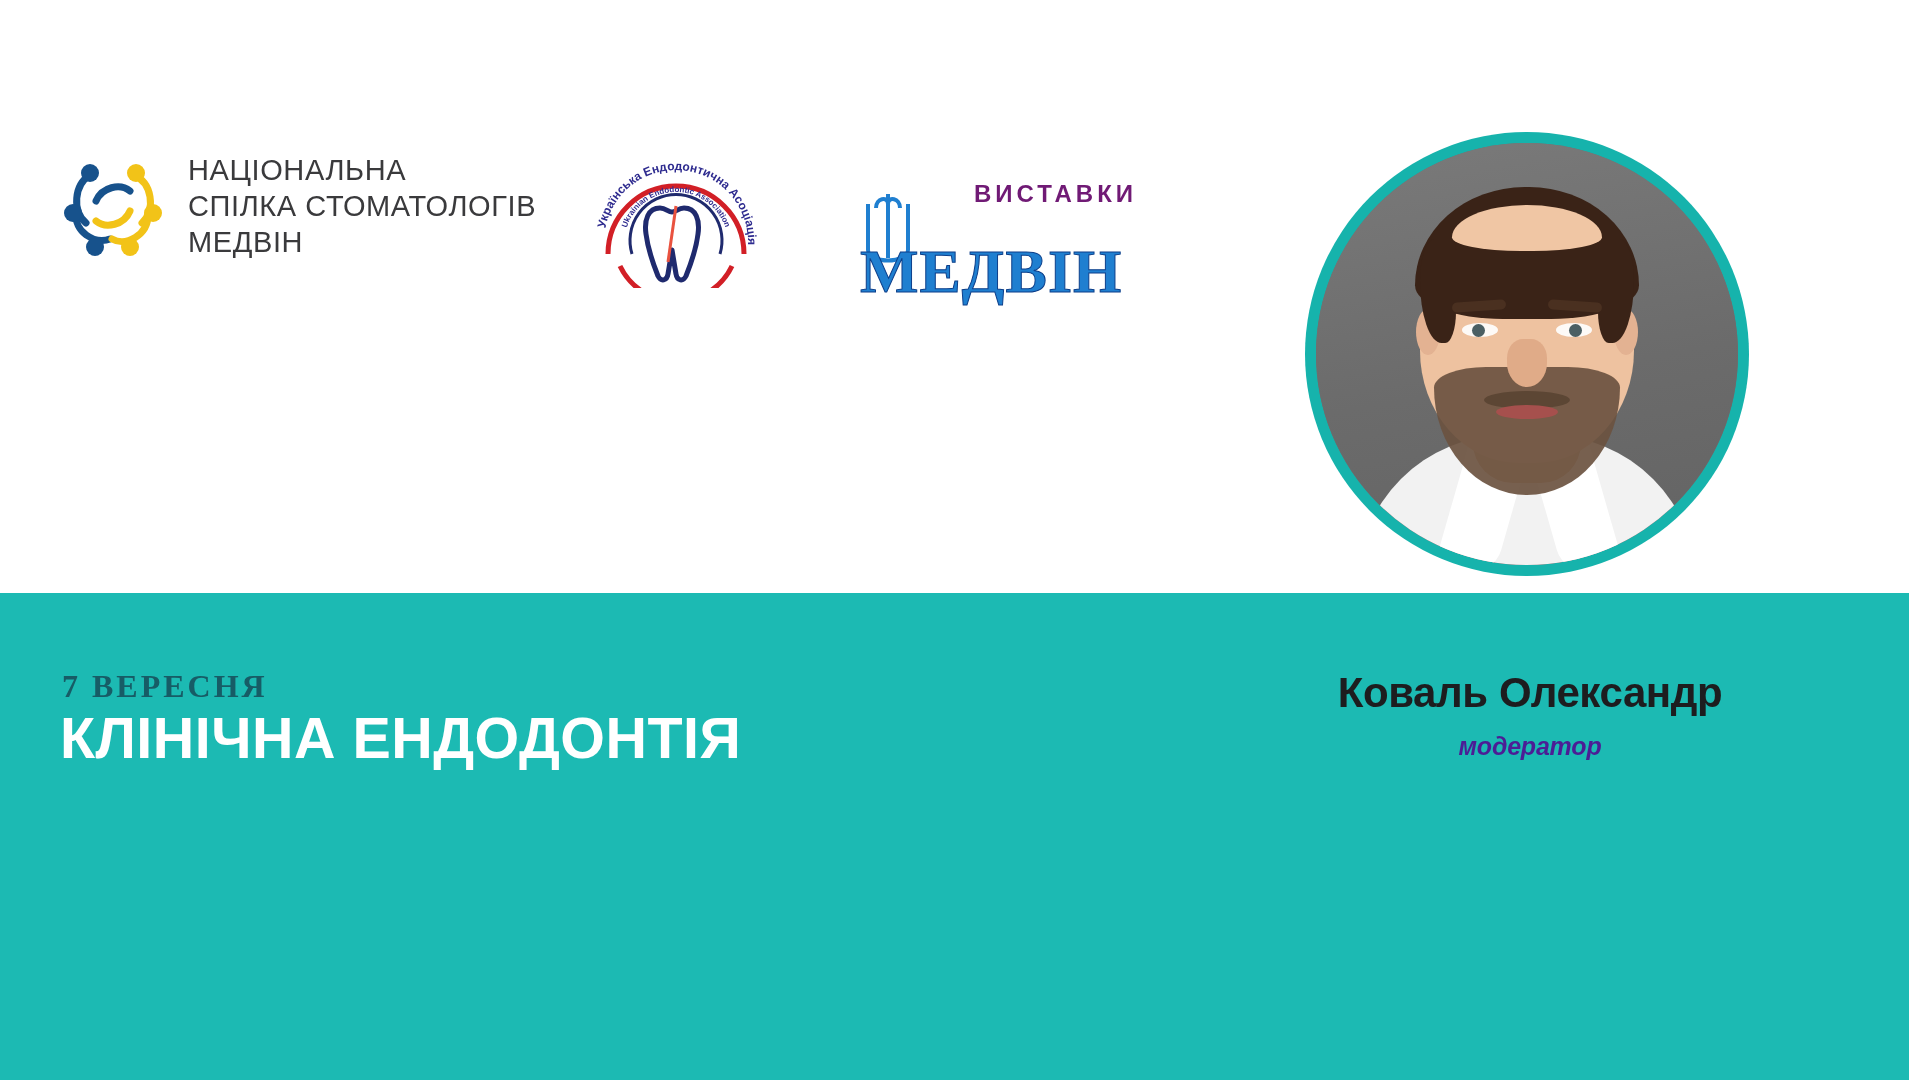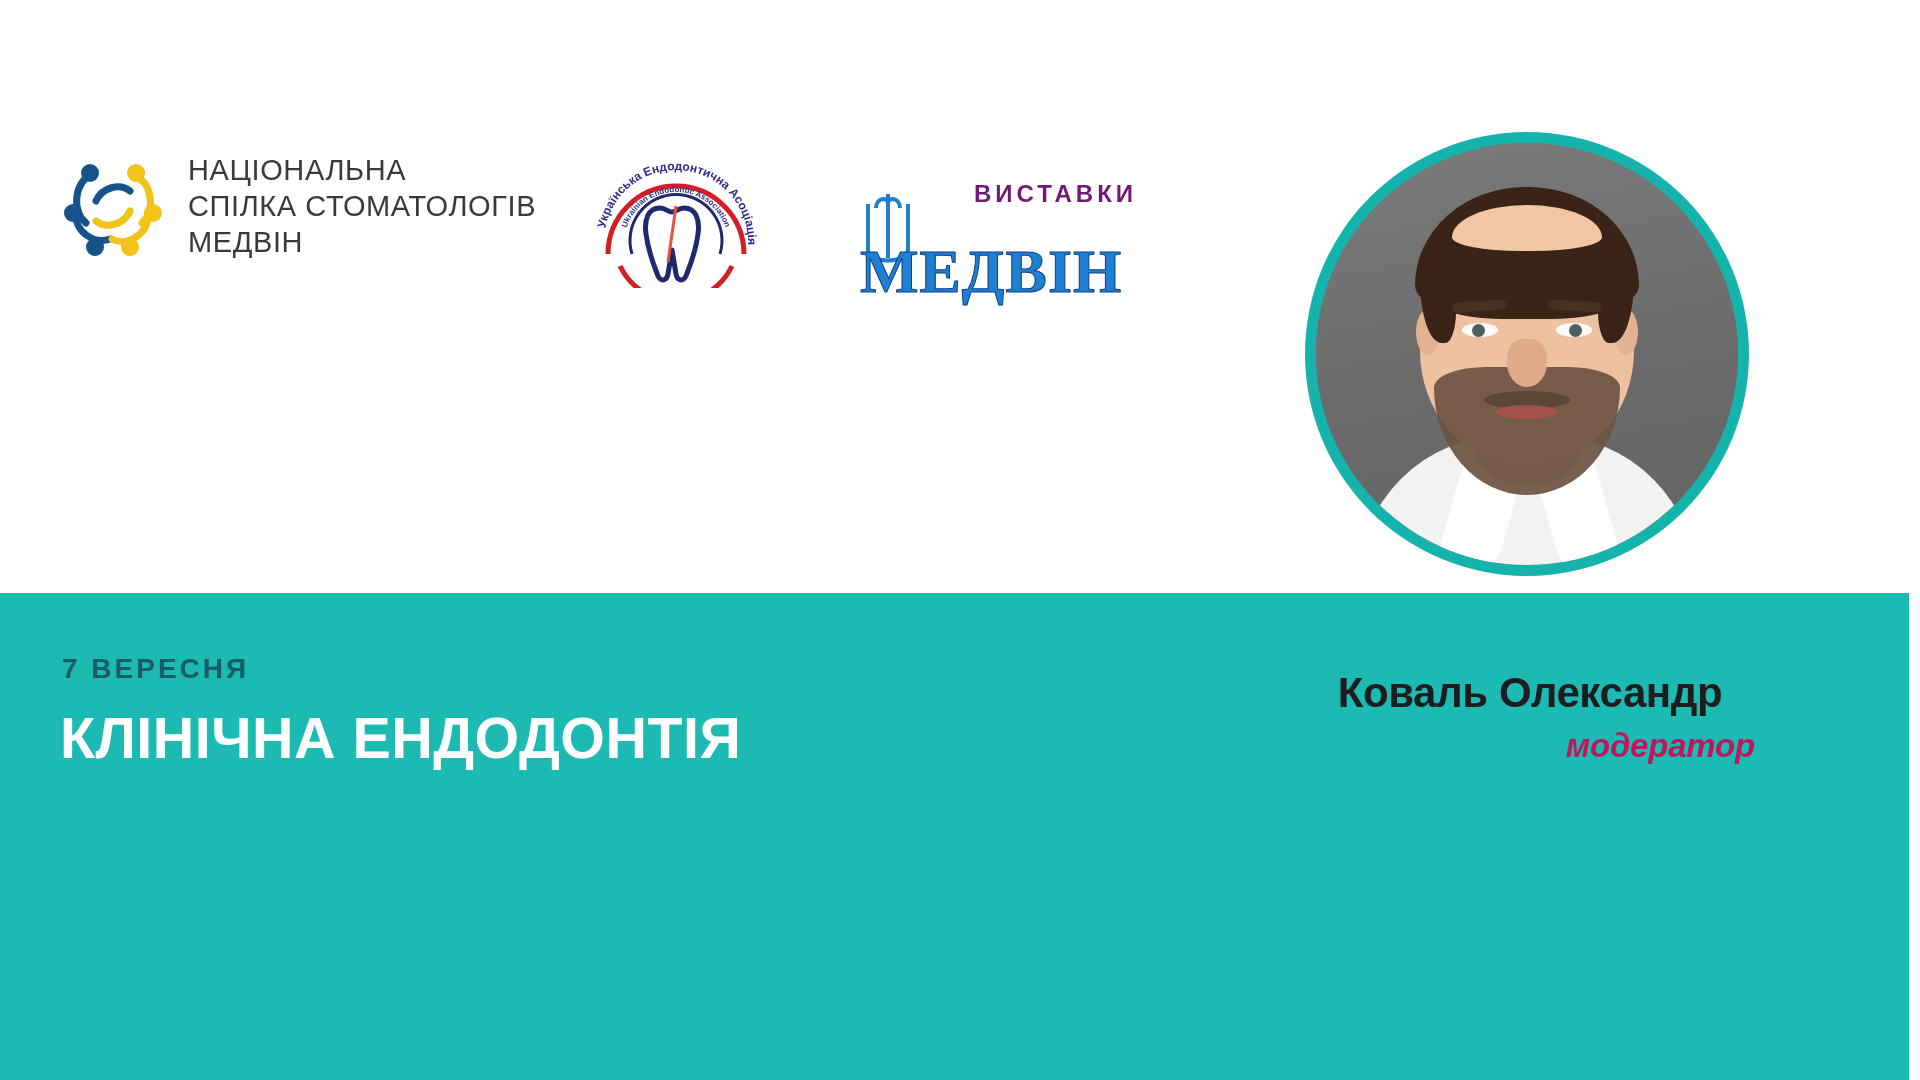--- a/index.html
+++ b/index.html
@@ -59,23 +59,23 @@
     margin-top:6px;
     font-family:"Liberation Sans Narrow","Liberation Sans", sans-serif;
     font-weight:700; font-size:33px; line-height:38px;
     letter-spacing:-0.2px; color:#2b2b2d;
     transform:scaleX(.955); transform-origin:left center;
     white-space:nowrap;
   }
 
   
   .event-date{
-    position:absolute; left:62px; top:653px;
-    font-family:Liberation Sans, sans-serif;
-    font-weight:700; font-size:28px; letter-spacing:3px;
+    position:absolute; left:62px; top:668px;
+    font-family:Liberation Serif, serif;
+    font-weight:700; font-size:32px; letter-spacing:3px;
     color:#175c66; white-space:nowrap;
   }
   .event-title{
     position:absolute; left:60px; top:707px;
     font-family:"Liberation Sans Narrow","Liberation Sans", sans-serif;
     font-weight:700; font-size:58px; line-height:62px;
     letter-spacing:.5px; color:#ffffff; white-space:nowrap;
     transform:scaleX(.99); transform-origin:left center;
   }
 
@@ -172,22 +172,22 @@
     position:absolute; left:1305px; top:668px; width:450px; text-align:center;
   }
   .speaker-name{
     font-family:"Liberation Sans", sans-serif;
     font-weight:700; font-size:42px; line-height:50px;
     color:#1d1d1f; letter-spacing:-.4px; white-space:nowrap;
   }
   .speaker-role{
     margin-top:8px;
     font-family:"Liberation Sans", sans-serif;
-    font-style:italic; font-weight:700; font-size:33px; line-height:40px;
-    color:#be185d; letter-spacing:-.2px;text-align:right;
+    font-style:italic; font-weight:700; font-size:25px; line-height:40px;
+    color:#4c1d95; letter-spacing:-.2px;
   }
 
   
   .medvin-word{
     position:absolute; left:116px; top:2px;
     font-family:"Liberation Sans", sans-serif;
     font-weight:700; font-size:24px; letter-spacing:4px; color:#701a75;
   }
   .medvin-main{
     position:absolute; left:2px; top:22px;

